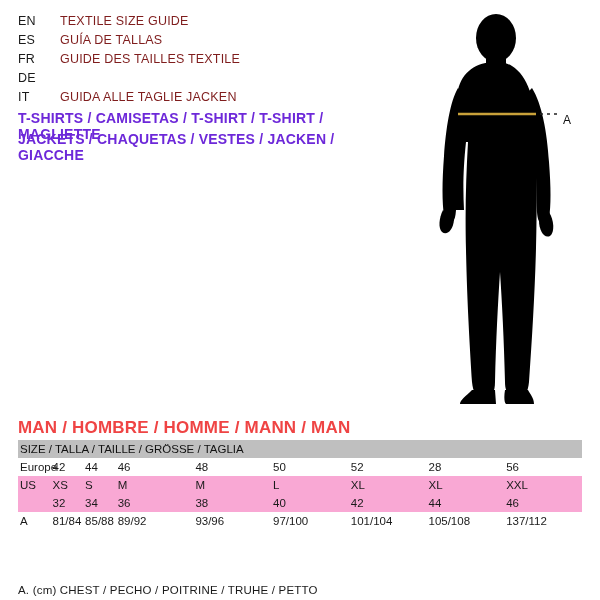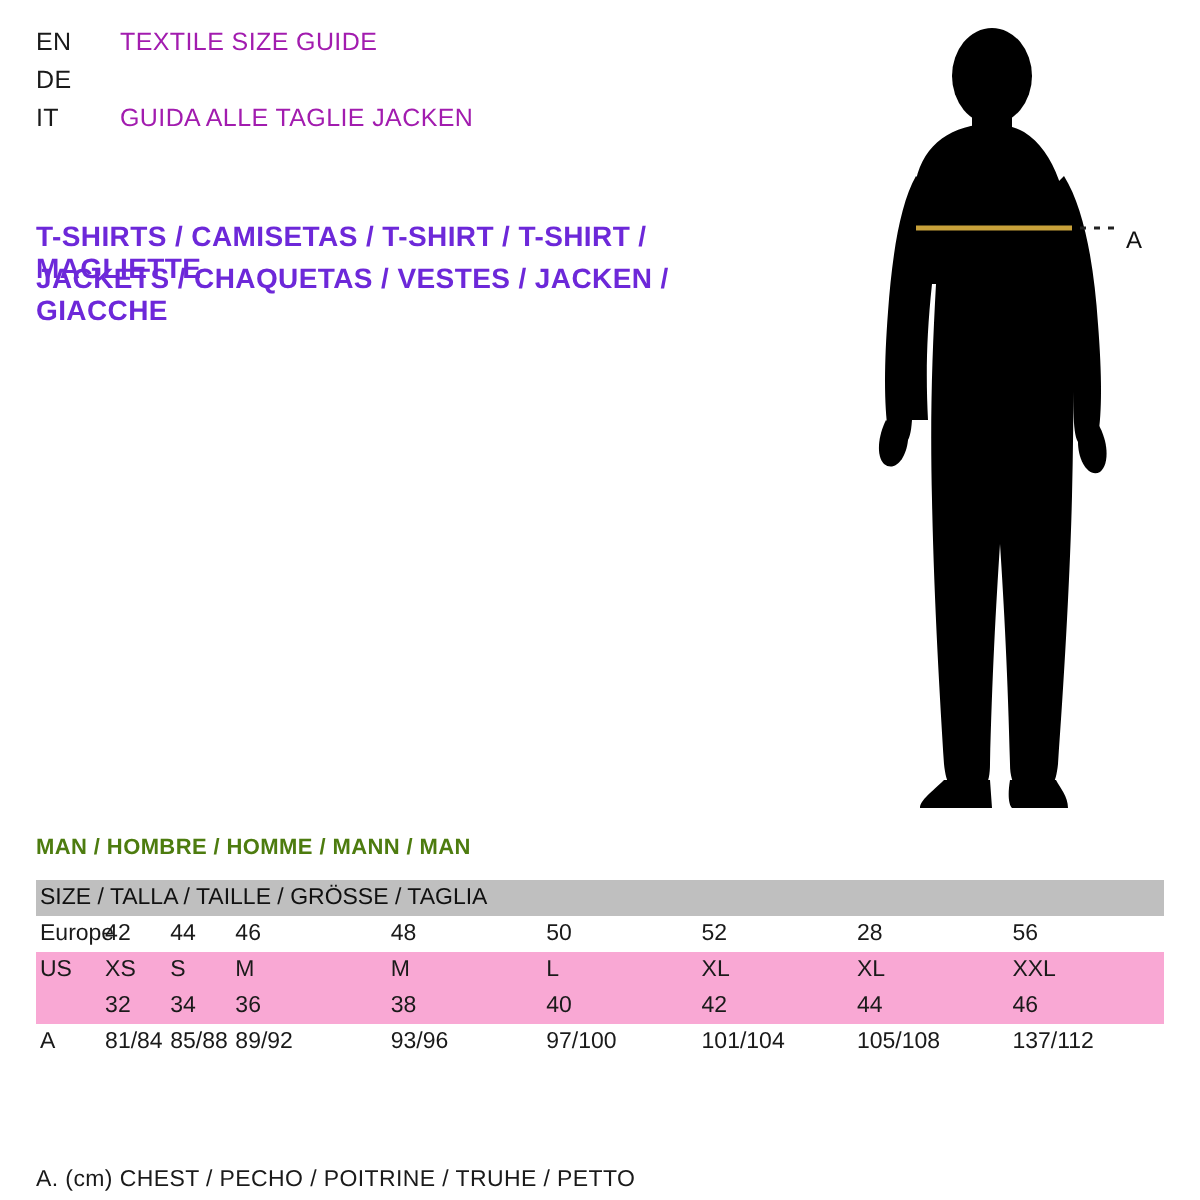--- a/index.html
+++ b/index.html
@@ -34,21 +34,21 @@
     height: 19px;
     font-size: 12.5px;
     letter-spacing: 0.2px;
   }
   .lang-code {
     width: 42px;
     flex: 0 0 42px;
     color: #1a1a1a;
   }
   .lang-text {
-    color: #a21caf;
+    color: #7f1d1d;
   }
 
   
   .cat-block {
     position: absolute;
     left: 18px;
     top: 110px;
     width: 360px;
   }
   .cat-line {
@@ -77,24 +77,24 @@
     font-size: 12px;
     color: #111;
     letter-spacing: 0.5px;
   }
 
   
   .man-title {
     position: absolute;
     left: 18px;
     top: 418px;
-    font-size: 11px;
+    font-size: 17px;
     font-weight: bold;
     letter-spacing: 0.2px;
-    color: #4d7c0f;
+    color: #ef4444;
   }
   .table-wrap {
     position: absolute;
     left: 18px;
     top: 440px;
     width: 564px;
   }
   table.size-table {
     border-collapse: collapse;
     width: 564px;
@@ -134,20 +134,28 @@
 </style>
 </head>
 <body>
 
 <div class="page">
 
   <div class="lang-block">
     <div class="lang-row">
       <span class="lang-code">EN</span>
       <span class="lang-text">TEXTILE SIZE GUIDE</span>
+    </div>
+    <div class="lang-row">
+      <span class="lang-code">ES</span>
+      <span class="lang-text">GUÍA DE TALLAS</span>
+    </div>
+    <div class="lang-row">
+      <span class="lang-code">FR</span>
+      <span class="lang-text">GUIDE DES TAILLES TEXTILE</span>
     </div>
     <div class="lang-row">
       <span class="lang-code">DE</span>
     </div>
     <div class="lang-row">
       <span class="lang-code">IT</span>
       <span class="lang-text">GUIDA ALLE TAGLIE JACKEN</span>
     </div>
   </div>
 

